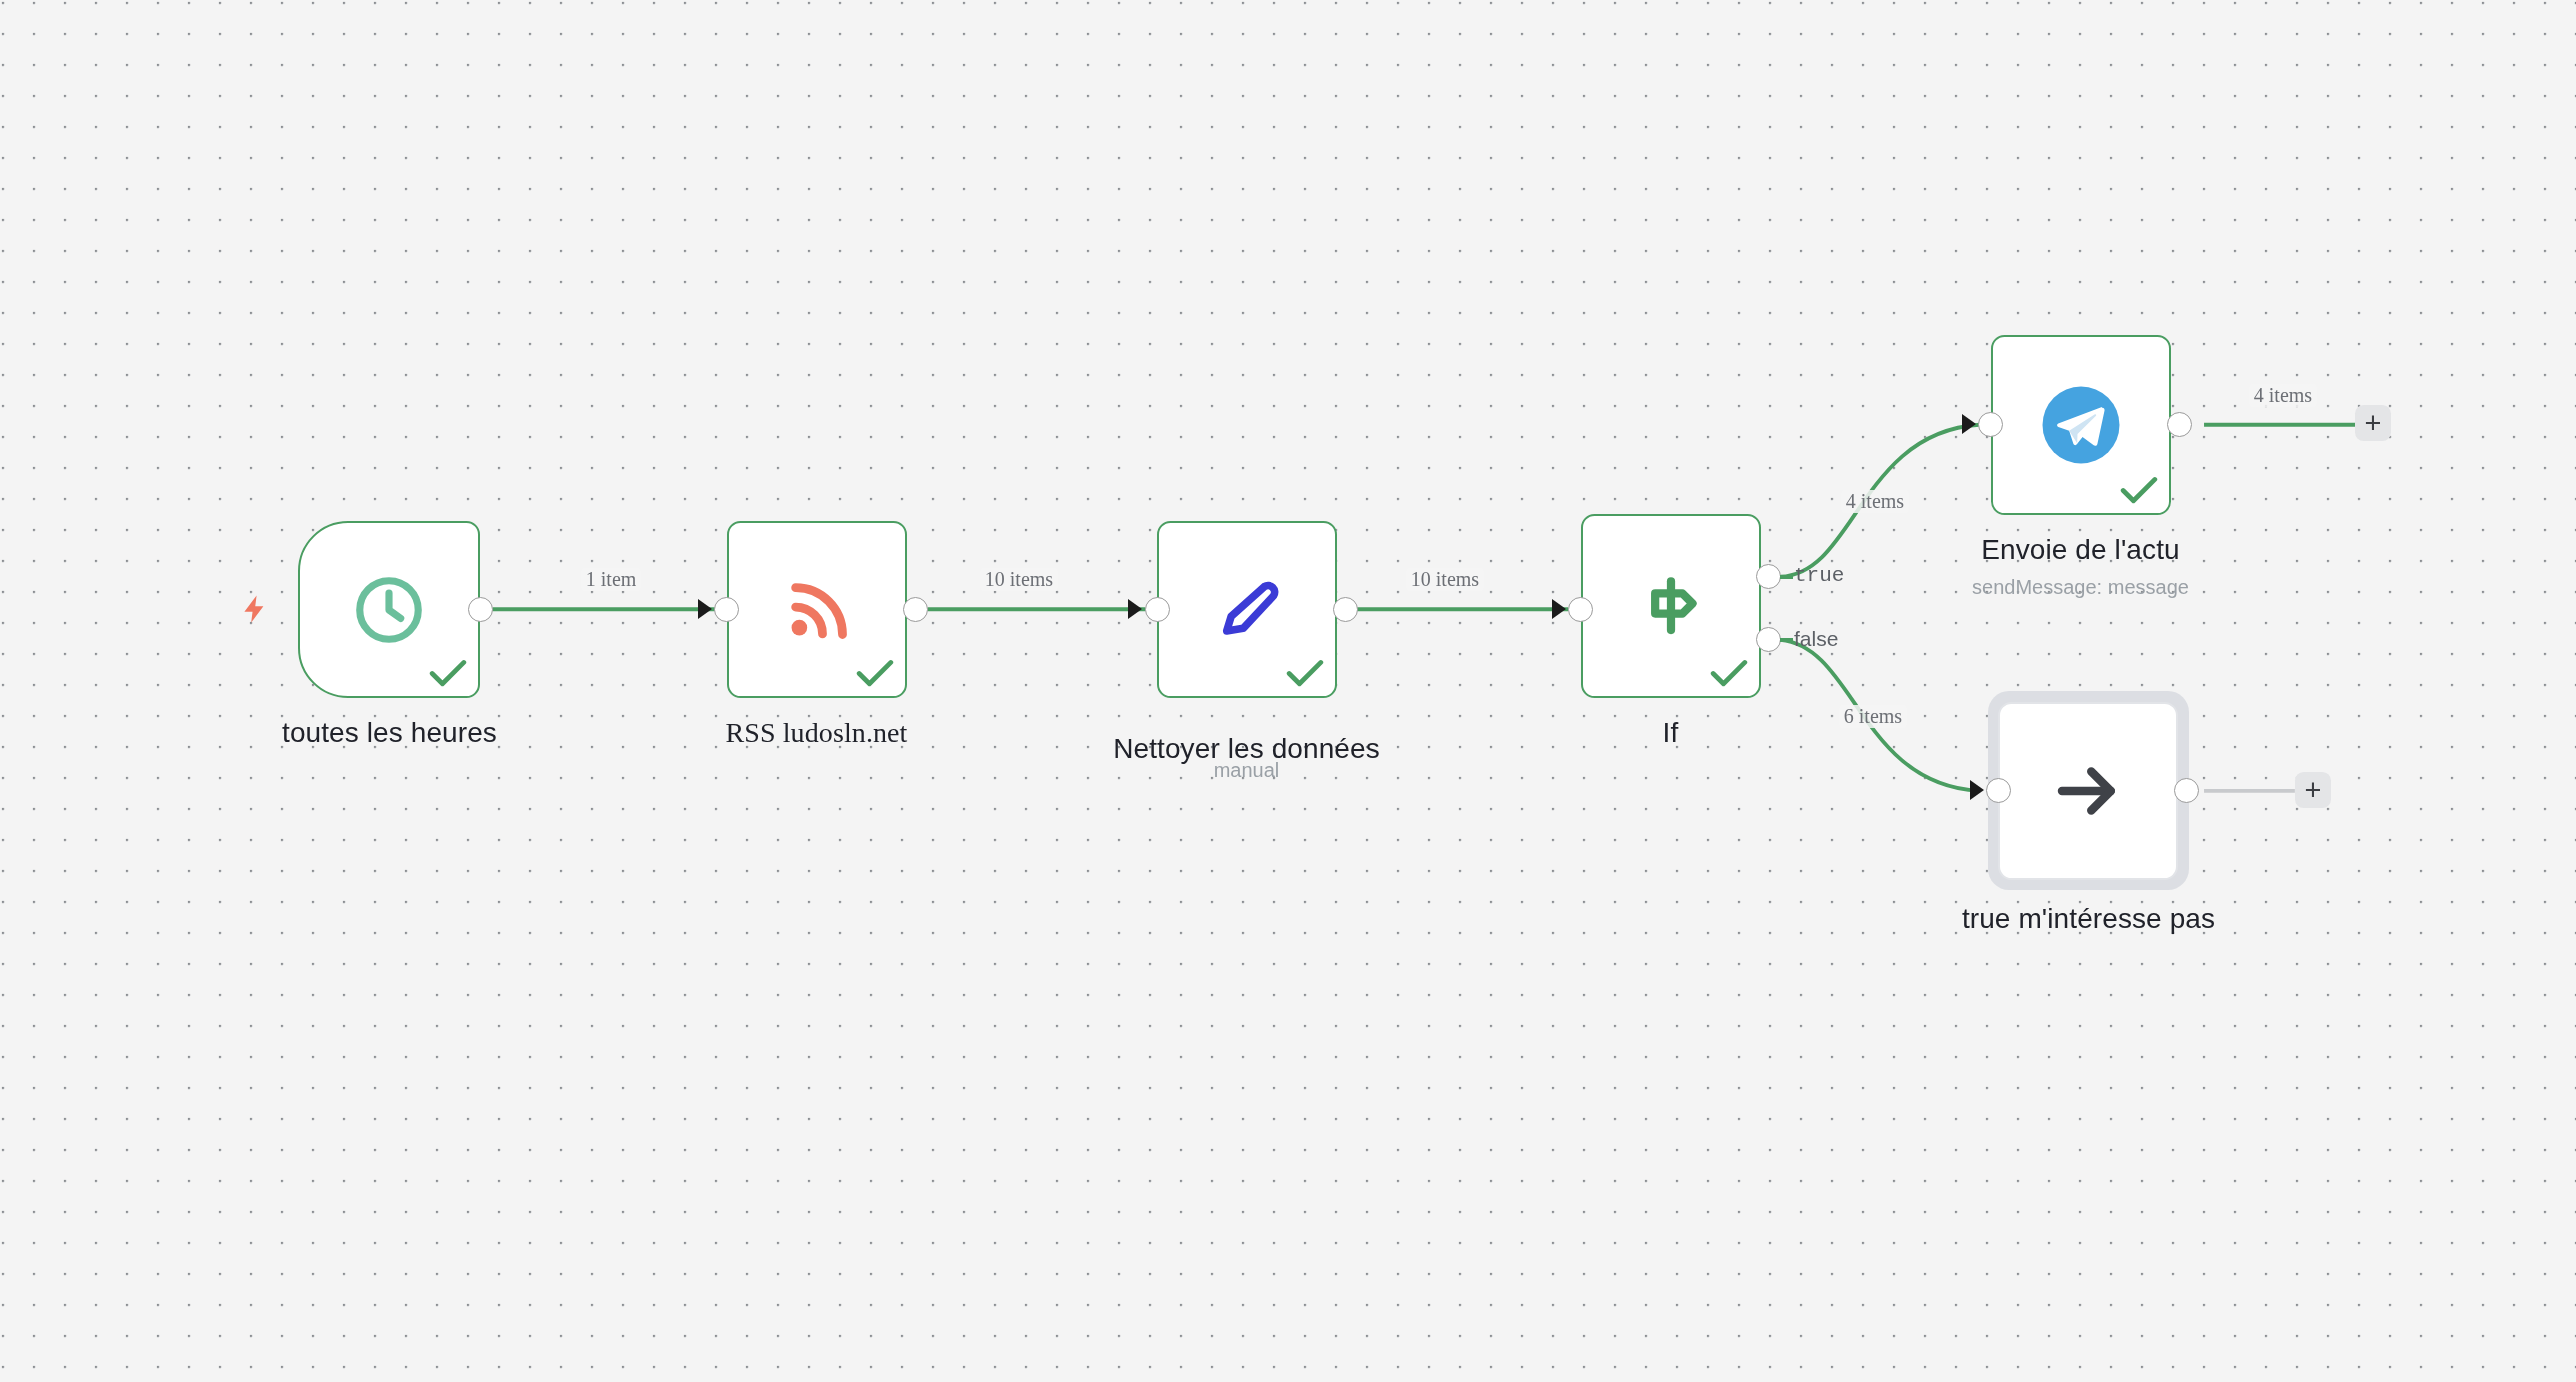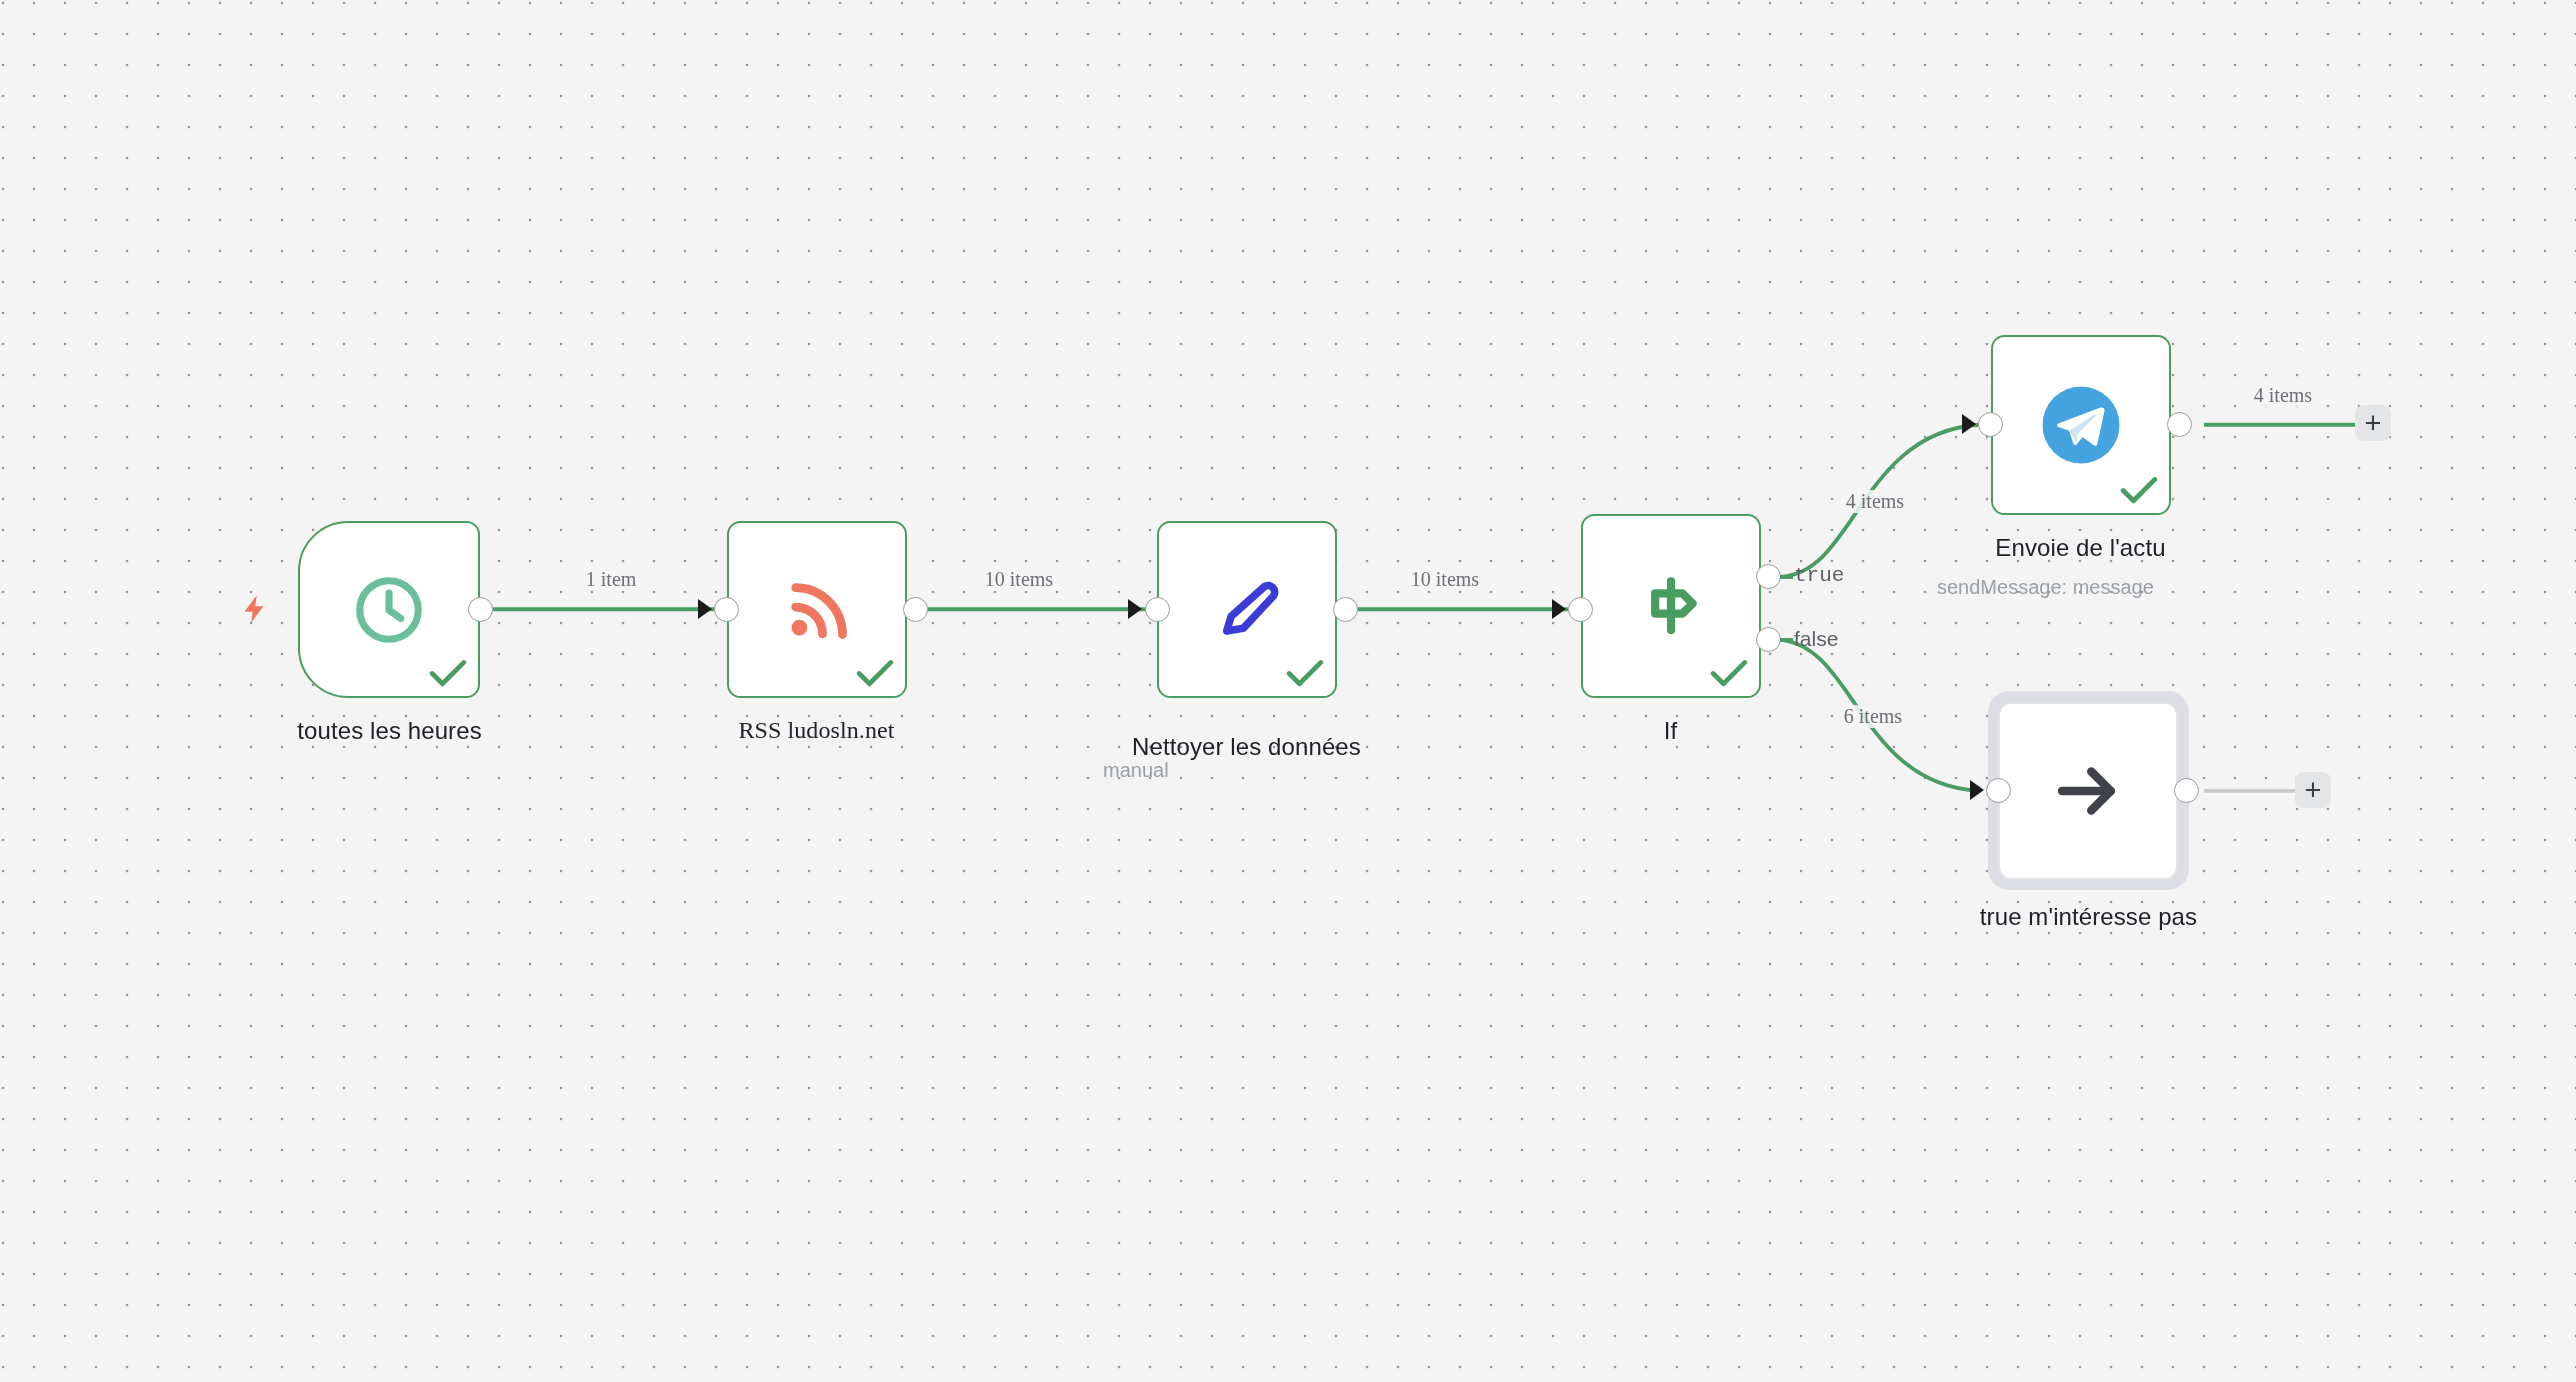--- a/index.html
+++ b/index.html
@@ -60,27 +60,28 @@
     width:0; height:0;
     border-top:10.5px solid transparent;
     border-bottom:10.5px solid transparent;
     border-left:14.3px solid #1b1b1b;
   }
 
   
   .node-title {
     position:absolute;
     text-align:center;
-    font-size:24px;
+    font-size:28px;
     color:#20222a;
     white-space:nowrap;
     letter-spacing:0.1px;
   }
   .node-sub {
     position:absolute;
+    text-align:center;
     font-size:20px;
     color:#9aa0a6;
     white-space:nowrap;
   }
   .edge-label {
     position:absolute;
     font-size:20px;
     color:#6c6f75;
     white-space:nowrap;
     background:rgba(244,244,244,0.86);

